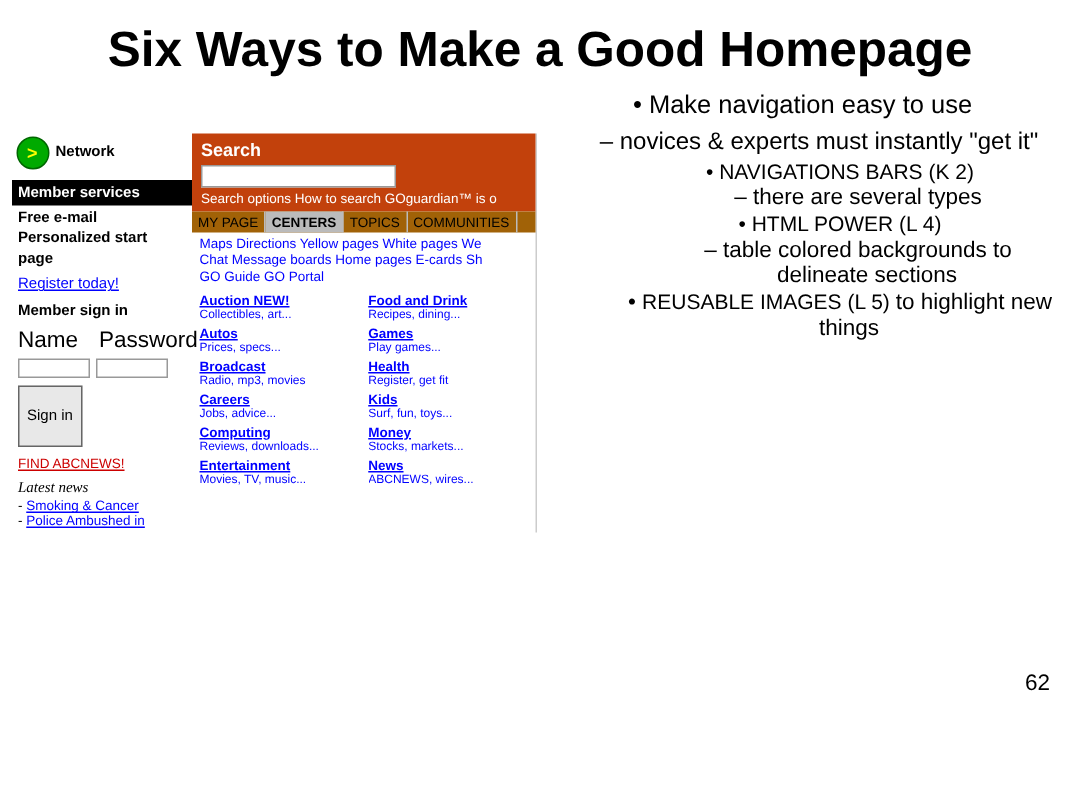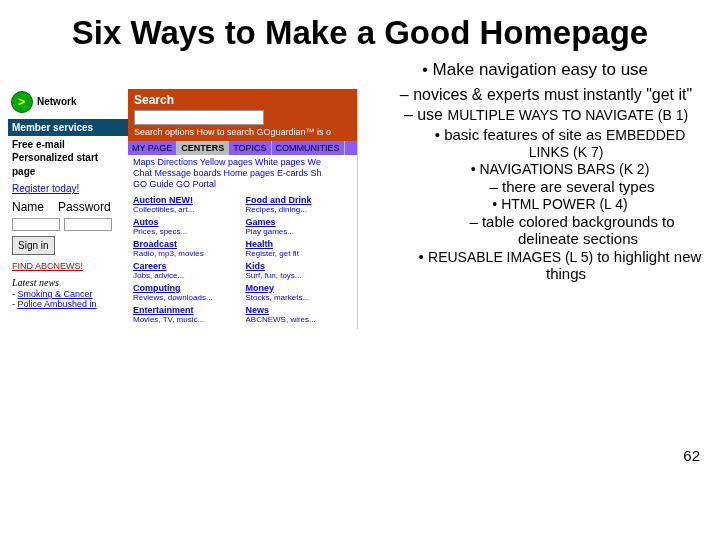--- a/index.html
+++ b/index.html
@@ -22,36 +22,36 @@
 
   
   .shot { width: 350px; border-right: 1px solid #ccc; background: #fff; }
   .top { display: flex; margin-top: 29px; }
   .left-sb { width: 120px; }
   .logo { background: #fff; padding: 2px 3px; }
   .go { display: inline-flex; align-items: center; gap: 4px; }
   .go-circle { width: 22px; height: 22px; border-radius: 50%; background: #0a0; border: 1px solid #060; display: inline-block; position: relative; }
   .go-circle::after { content: ">"; color: #ff0; font-weight: bold; font-size: 12px; position: absolute; left: 6px; top: 3px; }
   .go-txt { font-size: 10px; font-weight: bold; }
-  .mhead { background: #0c4a6e; color: #fff; font-size: 10px; font-weight: bold; padding: 3px 4px; }
+  .mhead { background: #000000; color: #fff; font-size: 10px; font-weight: bold; padding: 3px 4px; }
   .mlist { font-size: 10px; padding: 2px 4px; line-height: 1.35; }
   .link { color: #00f; text-decoration: underline; cursor: pointer; }
-  .sign-row { display: flex; gap: 14px; font-size: 12px; padding: 2px 4px; }
+  .sign-row { display: flex; gap: 14px; font-size: 15px; padding: 2px 4px; }
   .mini { width: 48px; height: 13px; border: 1px solid #999; background: #fff; display: inline-block; }
-  .signbtn { font-size: 10px; border: 1px solid #666; background: #e8e8e8; padding: 3px 5px; margin: 3px 4px; cursor: pointer; }
+  .signbtn { font-size: 10px; border: 1px solid #666; background: #e8e8e8; padding: 14px 5px; margin: 3px 4px; cursor: pointer; }
   .promo { font-size: 9px; padding: 3px 4px; }
   .news { font-size: 9px; padding: 3px 4px; }
   .news-h { font-family: Georgia, serif; font-style: italic; font-size: 10px; margin-bottom: 1px; }
 
   .sr { flex: 1; }
   .sbar { background: #c2410c; color: #fff; padding: 4px 6px; }
   .sbar-lbl { font-size: 12px; font-weight: bold; }
   .sfield { width: 130px; height: 15px; border: 1px solid #999; background: #fff; display: block; margin: 3px 0 2px 0; }
   .sopts { font-size: 9px; color: #fff; }
-  .tabs { display: flex; font-size: 9px; background: #8b5cf6; }
+  .tabs { display: flex; font-size: 9px; background: #a16207; }
   .tab { padding: 2px 4px; border-right: 1px solid #bbb; }
   .tab.on { background: #bbb; font-weight: bold; }
   .quick { font-size: 9px; padding: 2px 5px; line-height: 1.25; color: #00f; }
   .cats { display: flex; font-size: 9px; padding: 2px 5px 2px 5px; gap: 6px; }
   .ccol { flex: 1; }
   .ch { font-weight: bold; color: #00f; text-decoration: underline; display: block; }
   .csub { color: #00f; font-size: 8px; white-space: nowrap; overflow: hidden; }
   .gap { height: 3px; }
 </style>
 </head>
@@ -70,20 +70,21 @@
                   <span class="go-circle"></span>
                   <span class="go-txt">Network</span>
                 </span>
             </div>
             <div class="mhead">Member services</div>
             <div class="mlist">
               <div style="font-weight:bold">Free e-mail</div>
               <div style="font-weight:bold">Personalized start page</div>
             </div>
             <div class="mlist"><span class="link">Register today!</span></div>
+            <div class="mlist" style="font-weight:bold">Member sign in</div>
             <div class="sign-row">
               <span>Name</span>
               <span>Password</span>
             </div>
             <div class="sign-row" style="gap:4px">
               <span class="mini"></span>
               <span class="mini"></span>
             </div>
             <button class="signbtn">Sign in</button>
             <div class="promo"><span class="link" style="color:#c00">FIND ABCNEWS!</span></div>
@@ -153,22 +154,20 @@
                 </div>
             </div>
           </div>
         </div>
       </div>
     </div>
 
     <div class="right-col">
       <div class="b1">Make navigation easy to use</div>
       <div class="b2">novices &amp; experts must instantly "get it"</div>
-      <div class="b2"><span>use </span><span class="sm">MULTIPLE WAYS TO NAVIGATE (B 1)</span></div>
-      <div class="b3"><span>basic features of site as </span><span class="sm">EMBEDDED LINKS (K 7)</span></div>
       <div class="b3 sm">NAVIGATIONS BARS (K 2)</div>
       <div class="b4">there are several types</div>
       <div class="b3 sm">HTML POWER (L 4)</div>
       <div class="b4">table colored backgrounds to delineate sections</div>
       <div class="b3"><span class="sm">REUSABLE IMAGES (L 5) </span><span>to highlight new things</span></div>
     </div>
   </div>
 
   <div class="pn">62</div>
 </div>

